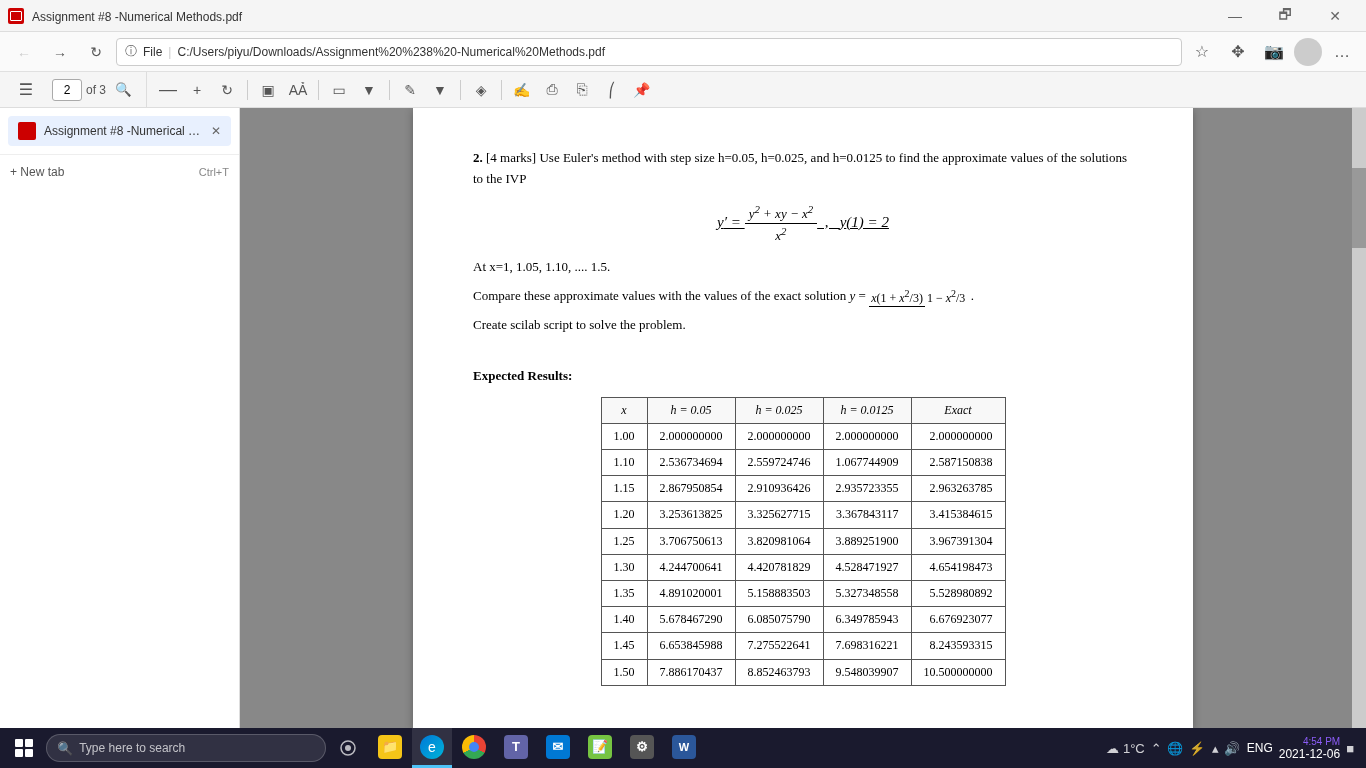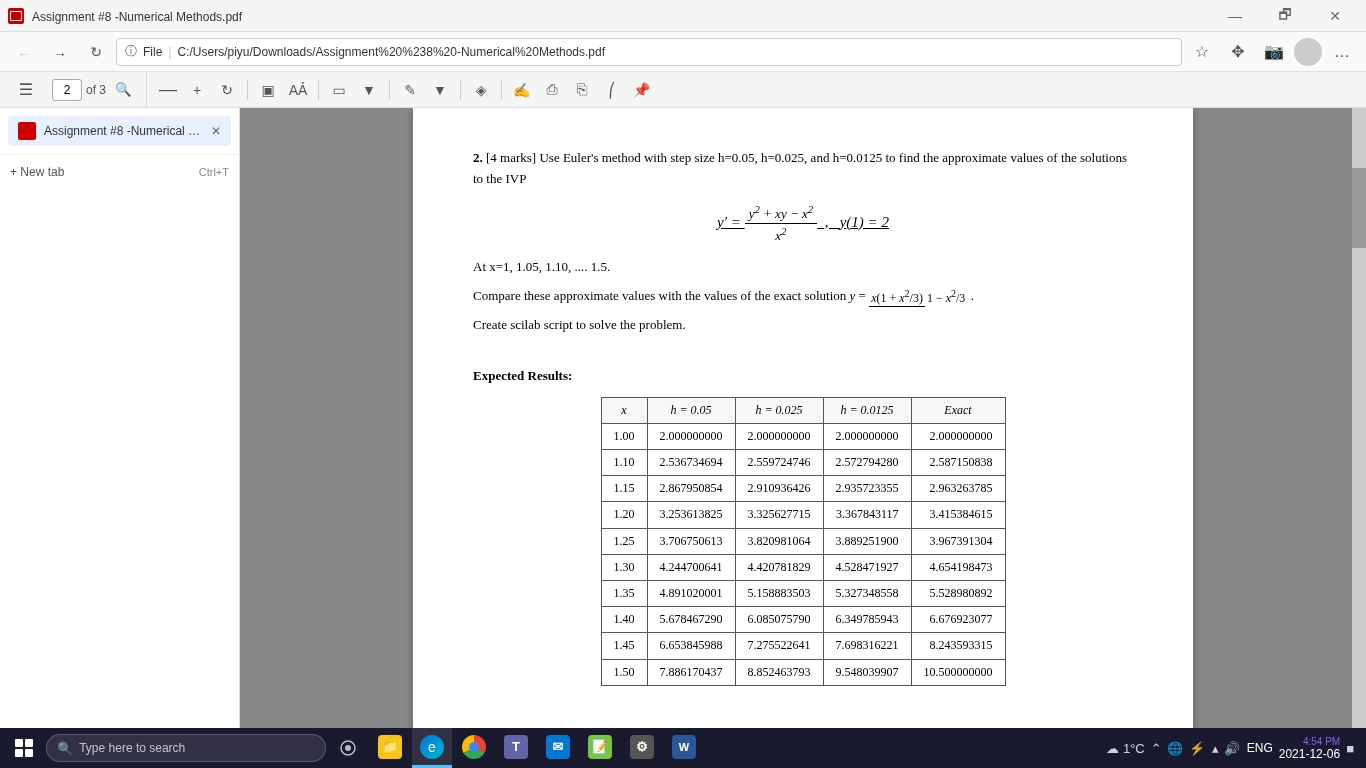--- a/index.html
+++ b/index.html
@@ -355,21 +355,21 @@
               <td>1.00</td>
               <td>2.000000000</td>
               <td>2.000000000</td>
               <td>2.000000000</td>
               <td>2.000000000</td>
             </tr>
             <tr>
               <td>1.10</td>
               <td>2.536734694</td>
               <td>2.559724746</td>
-              <td>2.572794280</td>
+              <td>1.067744909</td>
               <td>2.587150838</td>
             </tr>
             <tr>
               <td>1.15</td>
               <td>2.867950854</td>
               <td>2.910936426</td>
               <td>2.935723355</td>
               <td>2.963263785</td>
             </tr>
             <tr>

